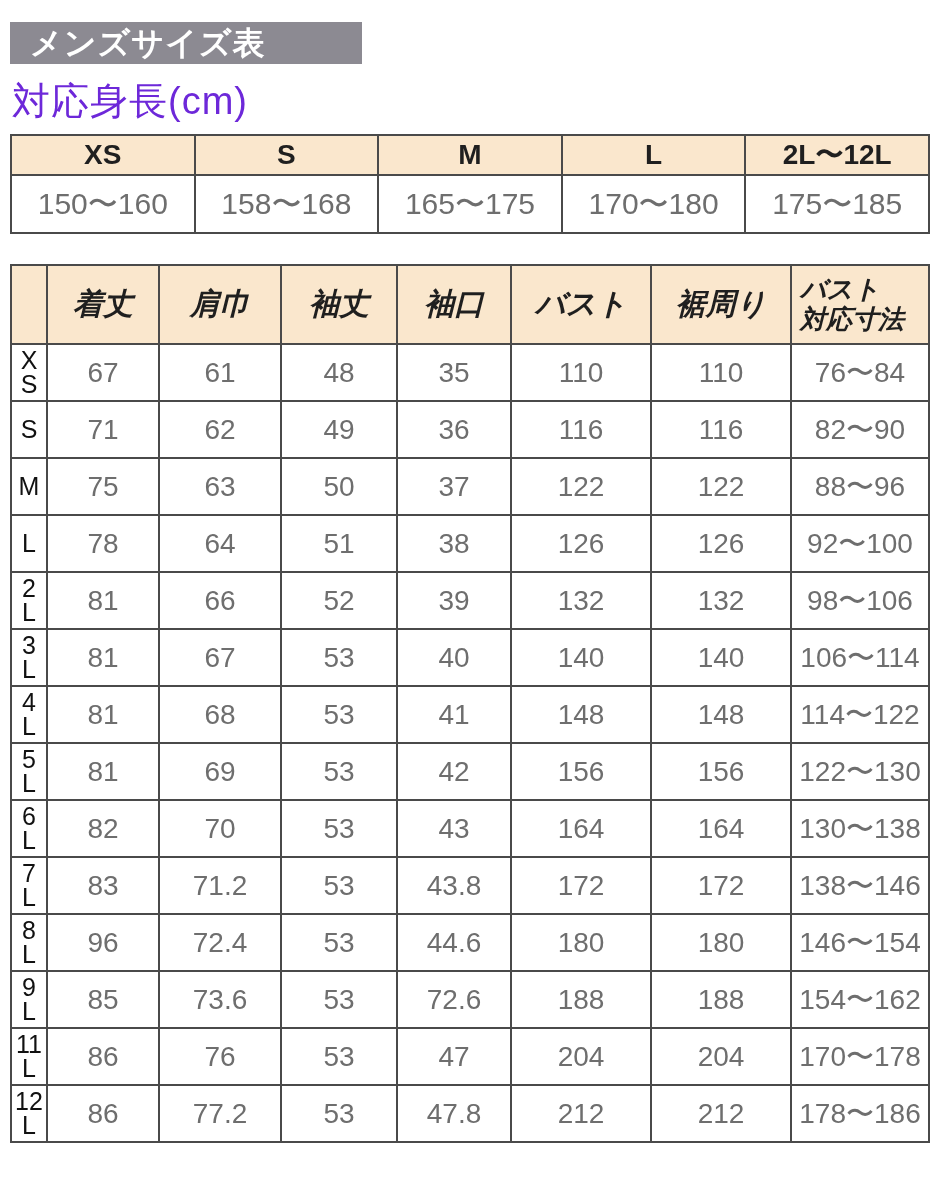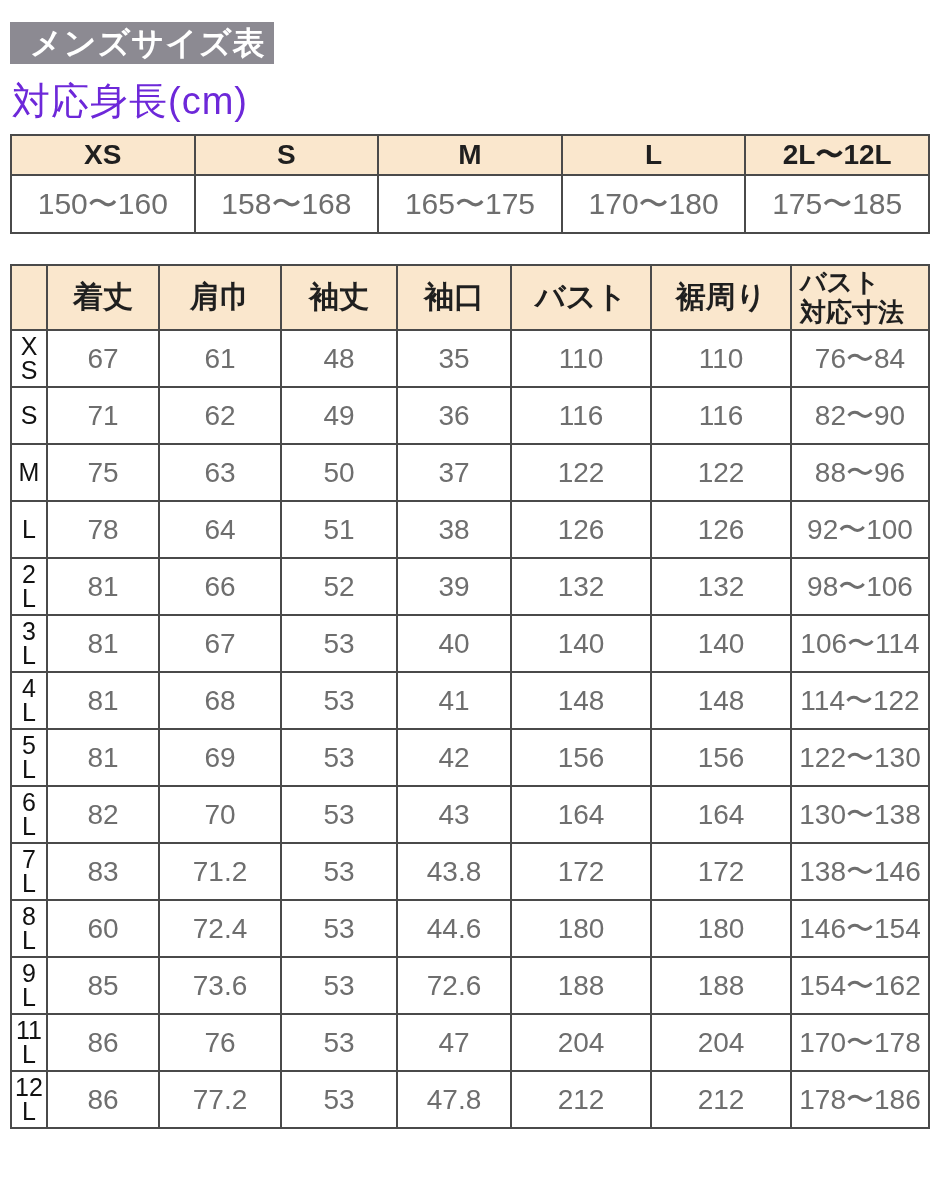--- a/index.html
+++ b/index.html
@@ -5,21 +5,21 @@
   * { box-sizing: border-box; margin: 0; padding: 0; }
   html, body {
     width: 940px; height: 1200px;
     background: #ffffff;
     font-family: "Liberation Sans", "DejaVu Sans", sans-serif;
     overflow: hidden;
   }
   .page { padding: 22px 10px 0 10px; }
 
   .title-bar {
-    width: 264px; height: 42px;
+    width: 352px; height: 42px;
     background: #8c8a92;
     color: #ffffff;
     font-size: 32px;
     font-weight: bold;
     line-height: 42px;
     padding-left: 20px;
     letter-spacing: 1px;
   }
 
   .subtitle {
@@ -50,21 +50,21 @@
     font-weight: normal;
   }
 
   
   .height-table { width: 920px; border-radius: 19px; }
   .height-table th { height: 38px; font-size: 28px; }
   .height-table td { height: 58px; font-size: 30px; }
 
   
   .size-table { width: 920px; margin-top: 30px; }
-  .size-table thead th { height: 65px; font-size: 30px; }
+  .size-table thead th { height: 79px; font-size: 30px; font-style: italic; }
   .size-table thead th.last {
     text-align: left;
     padding-left: 8px;
     font-size: 26px;
     line-height: 1.12;
   }
   .size-table tbody td { height: 57px; font-size: 28px; }
   .size-table tbody td.size-label {
     color: #111111;
     font-size: 25px;
@@ -249,21 +249,21 @@
           <td>43.8</td>
           <td>172</td>
           <td>172</td>
           <td>138〜146</td>
         </tr>
         <tr>
           <td class="size-label">
             <span class="stack">8</span>
             <span class="stack">L</span>
           </td>
-          <td>60</td>
+          <td>96</td>
           <td>72.4</td>
           <td>53</td>
           <td>44.6</td>
           <td>180</td>
           <td>180</td>
           <td>146〜154</td>
         </tr>
         <tr>
           <td class="size-label">
             <span class="stack">9</span>

